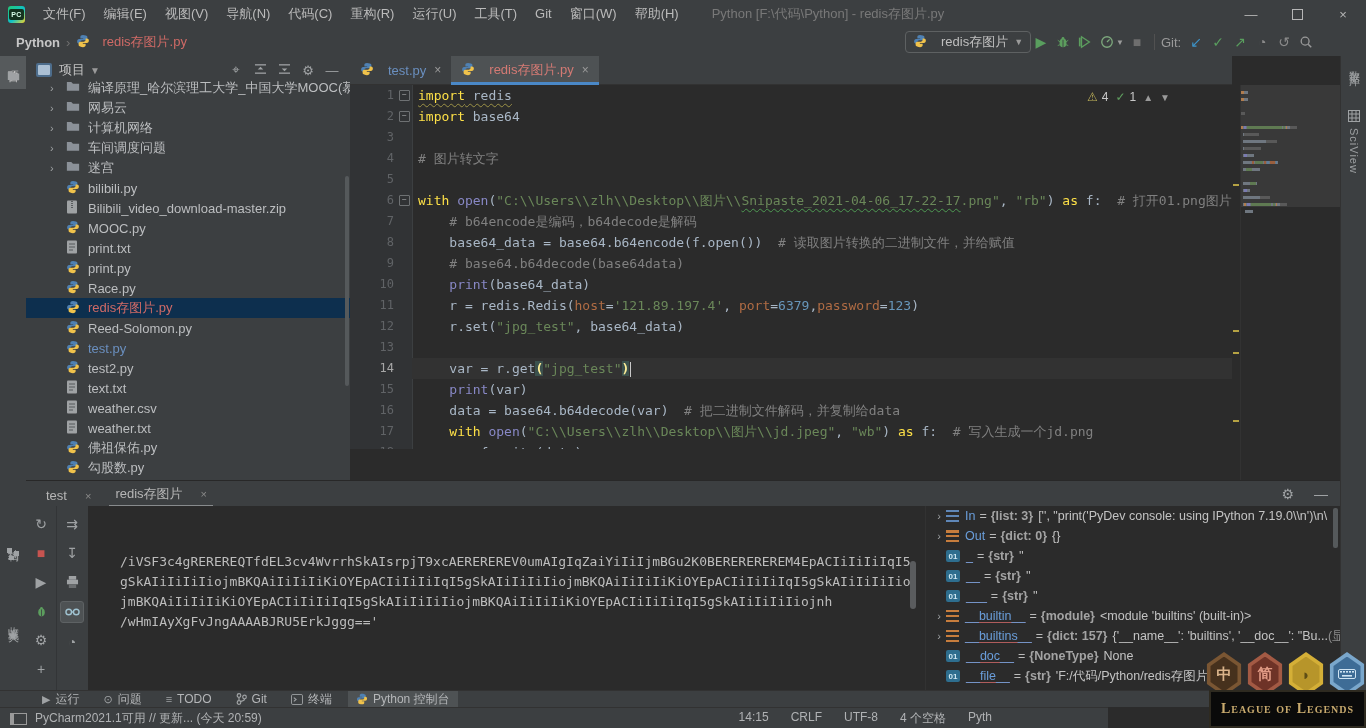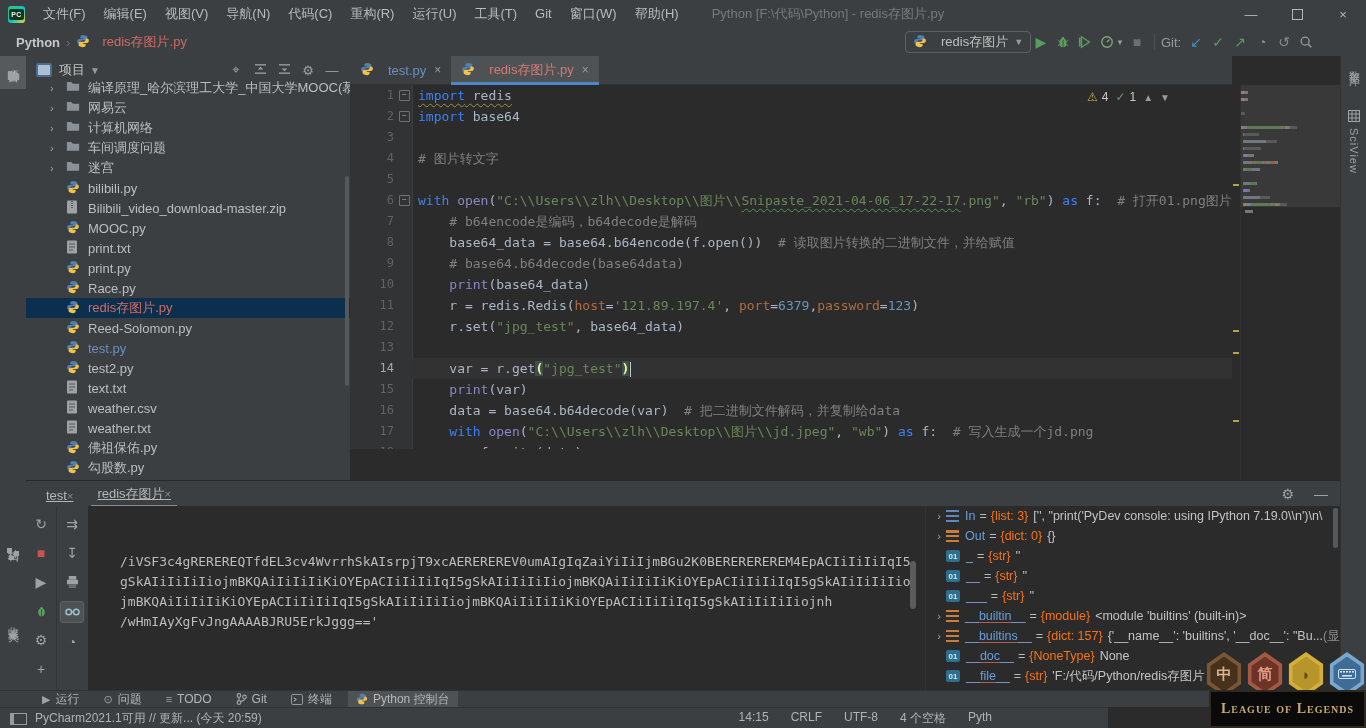--- a/index.html
+++ b/index.html
@@ -64,41 +64,41 @@
   .etab .lbl.mod{color:#6a8fbf;} .etab .lbl.err{color:#d47a74;}
   #code-wrap{position:relative;height:364px;overflow:hidden;}
   #gutter-bg{position:absolute;left:0;top:0;width:62px;height:100%;background:#313335;border-right:1px solid #3c3f41;}
   .code-row{display:flex;height:21px;line-height:21px;font-family:"DejaVu Sans Mono",monospace;font-size:13px;white-space:pre;}
   .lnum{width:62px;flex:none;text-align:right;padding-right:18px;box-sizing:border-box;color:#606366;font-size:12px;position:relative;z-index:1;}
   .lnum.cur{color:#a7a7a7;}
   .fold{position:absolute;right:2px;top:5px;width:9px;height:9px;border:1px solid #6e7173;color:#9a9d9f;
         font-size:8px;line-height:7px;text-align:center;background:#313335;border-radius:1px;}
   .lcontent{flex:1;padding-left:6px;position:relative;}
   .lcontent.caret-line{background:#323232;}
-  .tk-k{color:#3b82f6;} .tk-t{color:#a9b7c6;} .tk-s{color:#6a8759;} .tk-c{color:#808080;}
+  .tk-k{color:#fde047;} .tk-t{color:#a9b7c6;} .tk-s{color:#6a8759;} .tk-c{color:#808080;}
   .tk-b{color:#8888c6;} .tk-n{color:#6897bb;} .tk-p{color:#b06c44;}
   .tk-ph{color:#ffef98;background:#3b514d;font-weight:bold;}
   .wavy-y{text-decoration:underline wavy #9c9246 1px;text-underline-offset:3px;}
   .wavy-g{text-decoration:underline wavy #4e9a52 1px;text-underline-offset:3px;}
   .caret-bar{display:inline-block;width:1px;height:15px;background:#c8c8c8;vertical-align:middle;margin-left:1px;}
   #inspections{position:absolute;right:62px;top:5px;display:flex;align-items:center;gap:7px;color:#c8c8c8;font-size:12px;z-index:3;}
   #inspections .warn{color:#c4b65a;} #inspections .ok{color:#5f9e5f;} #inspections .chev{color:#9a9a9a;font-size:10px;}
   
   #estripe{left:1232px;top:84px;width:8px;height:396px;background:#2b2b2b;}
   .emark{position:absolute;left:1px;width:6px;height:2px;background:#b5a243;}
   #minimap{left:1240px;top:85px;width:100px;height:395px;background:#2b2b2b;border-left:1px solid #323232;}
   #mm-viewport{position:absolute;left:0;top:0;width:100%;height:122px;background:rgba(255,255,255,.065);}
   .mm-row{height:7px;display:flex;align-items:center;}
   .mm-bar{height:3px;display:inline-block;}
   
   #right-stripe{left:1340px;top:56px;width:26px;height:634px;background:#3c3f41;border-left:1px solid #323232;}
   
   #bottom{left:26px;top:480px;width:1314px;height:210px;background:#3c3f41;border-top:1px solid #282828;}
   #console-tabs{height:25px;display:flex;align-items:flex-end;padding-left:10px;gap:4px;}
-  .ctab{padding:3px 10px;display:flex;gap:0;align-items:center;color:#b6b6b6;position:relative;text-decoration:underline;}
+  .ctab{padding:3px 10px;display:flex;gap:18px;align-items:center;color:#b6b6b6;position:relative;}
   .ctab .close{color:#8a8a8a;font-size:11px;}
   .ctab.active:after{content:"";position:absolute;left:4px;right:4px;bottom:-1px;height:2px;background:#888b8d;}
   #bp-tools{position:absolute;right:12px;top:5px;display:flex;gap:20px;color:#9fa2a4;font-size:14px;}
   #ctoolbar1{position:absolute;left:0;top:25px;width:30px;bottom:0;border-right:1px solid #333537;
       display:flex;flex-direction:column;align-items:center;padding-top:8px;gap:9px;}
   #ctoolbar2{position:absolute;left:30px;top:25px;width:32px;bottom:0;border-right:1px solid #333537;
       display:flex;flex-direction:column;align-items:center;padding-top:8px;gap:9px;}
   .cic{width:22px;height:20px;display:flex;align-items:center;justify-content:center;font-size:14px;color:#9fa2a4;}
   .cic.on{background:#4e5254;border-radius:3px;border:1px solid #5e6264;}
   .red{color:#c75450;}
@@ -109,21 +109,21 @@
       font-size:12.5px;}
   .vrow{height:20px;display:flex;align-items:center;white-space:nowrap;padding-left:6px;}
   .vchev{width:14px;color:#9fa2a4;font-size:11px;flex:none;text-align:center;}
   .vicon{width:15px;height:12px;flex:none;margin-right:6px;}
   .vicon.prim{background:#2e6e8e;border-radius:2px;color:#cfe8f2;font-size:8px;font-weight:bold;display:flex;align-items:center;justify-content:center;width:14px;height:12px;}
   .vicon.bars-o{background:repeating-linear-gradient(180deg,#c77d3d 0 2.5px,transparent 2.5px 5px);width:13px;height:12px;}
   .vicon.bars-b{background:repeating-linear-gradient(180deg,#5f87b8 0 2.5px,transparent 2.5px 5px);width:13px;height:12px;}
   .vname{color:#6a9edb;text-decoration:underline;text-decoration-color:#b05c5c;text-decoration-thickness:1px;text-underline-offset:2px;}
   .vname.plain{text-decoration:none;}
   .veq{color:#bbbbbb;margin:0 4px;}
-  .vtype{color:#f97316;margin-right:5px;}
+  .vtype{color:#a3a3a3;margin-right:5px;font-weight:bold;}
   .vval{color:#c3c3c3;}
   .vlink{color:#8b8b8b;}
   #vscroll{position:absolute;right:2px;top:2px;width:5px;height:40px;background:#55595b;border-radius:2px;}
   
   #twbar{left:0;top:690px;width:1366px;height:17px;background:#3c3f41;border-top:1px solid #323232;display:flex;align-items:center;gap:8px;padding-left:34px;box-sizing:border-box;}
   .twitem{display:flex;align-items:center;gap:5px;color:#b4b6b8;font-size:12px;padding:1px 8px;height:15px;}
   .twitem.active{background:#4e5254;}
   .twitem .ic{font-size:11px;color:#9fa2a4;display:inline-flex;}
   #statusbar{left:0;top:707px;width:1108px;height:21px;background:#3c3f41;border-top:1px solid #323232;
       display:flex;align-items:center;color:#b0b2b4;font-size:12px;}

